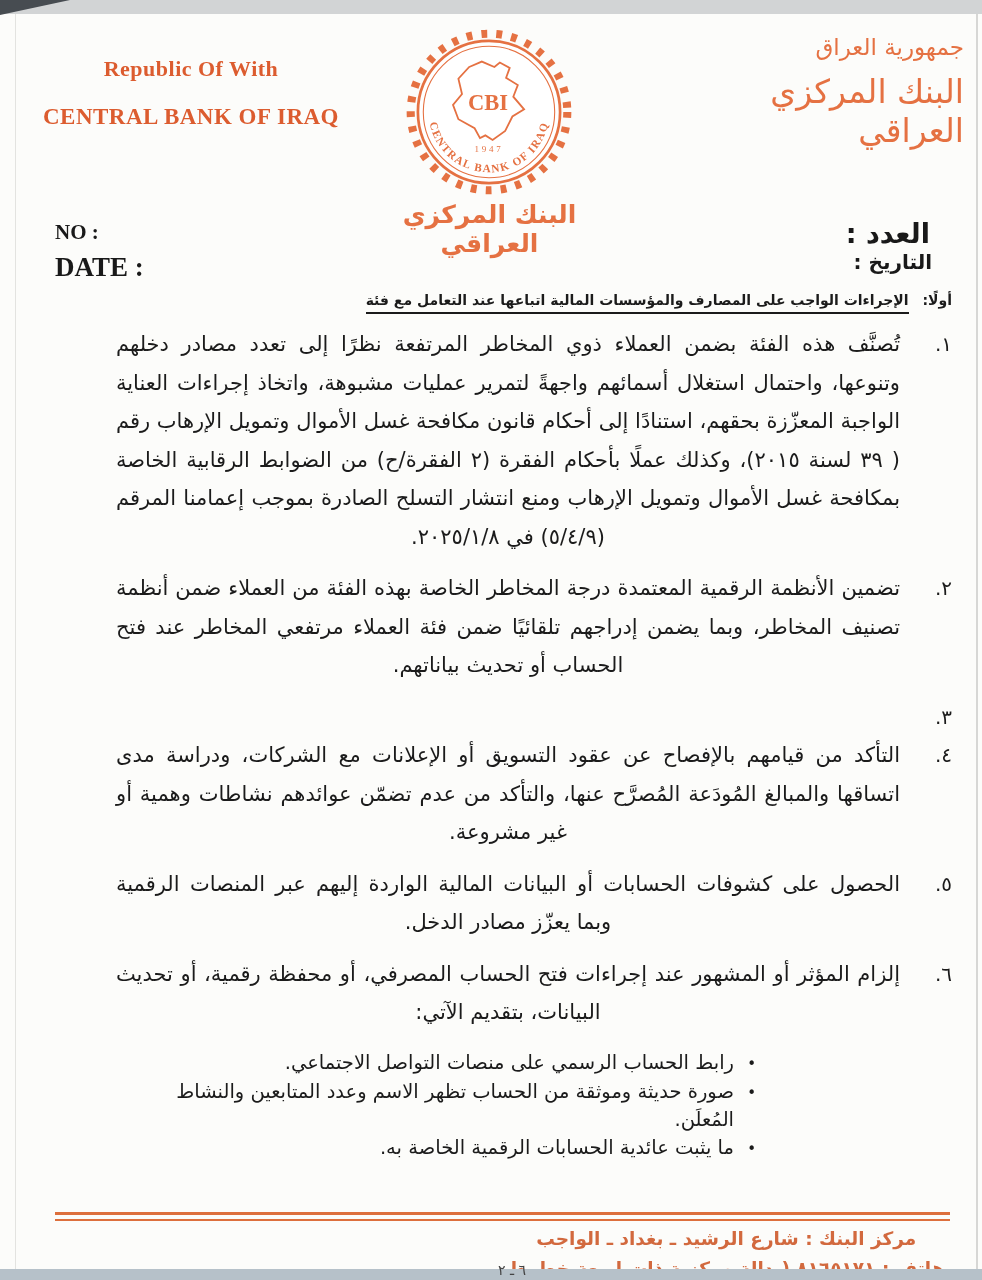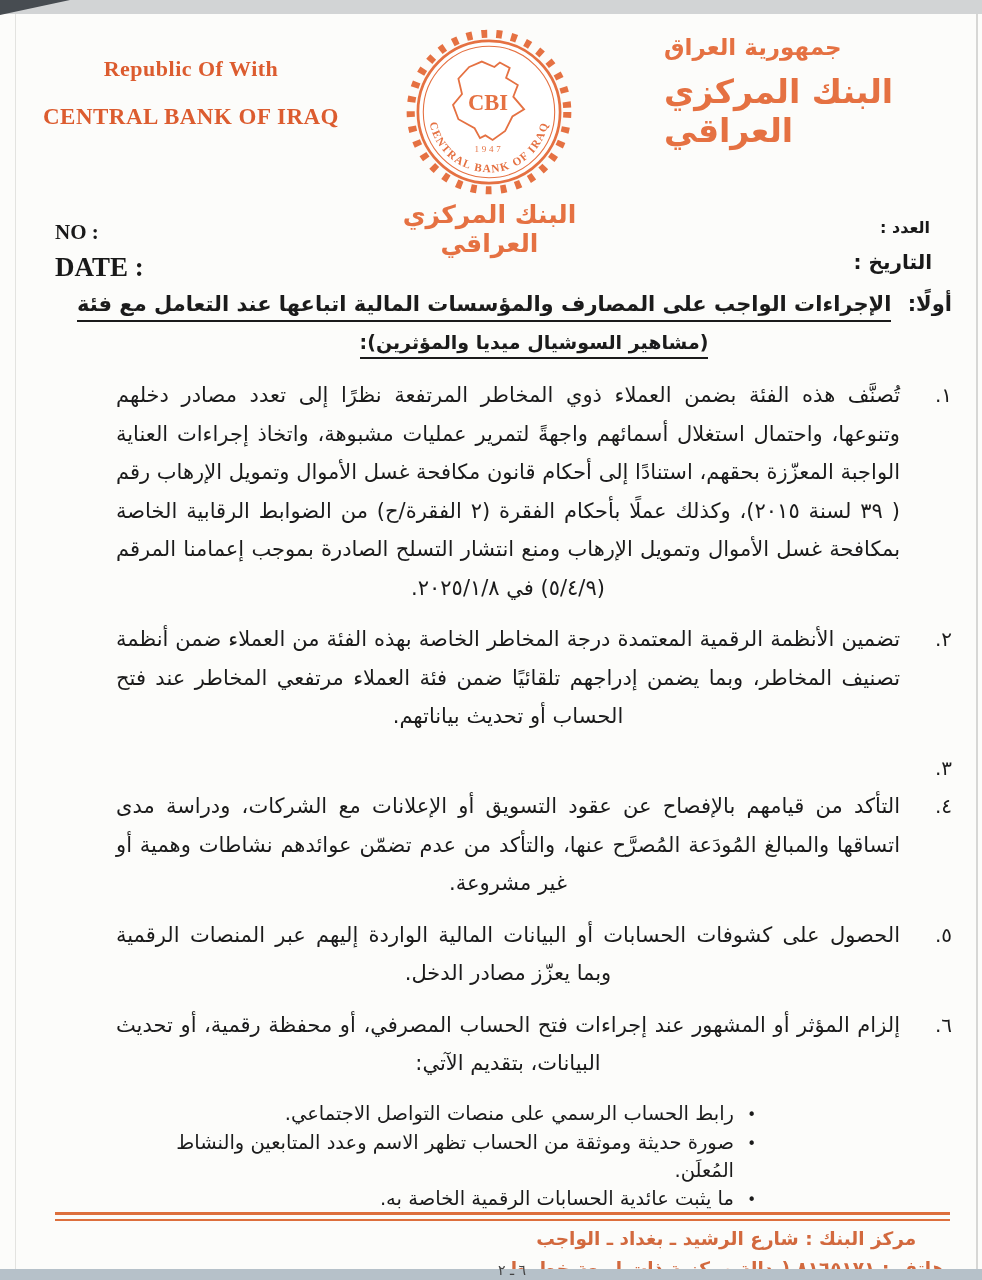--- a/index.html
+++ b/index.html
@@ -19,36 +19,36 @@
   
   .hdr-en{position:absolute;left:36px;top:56px;width:310px;text-align:center;
     font-family:"Liberation Serif","DejaVu Serif",serif;color:#dc5c2f;font-weight:bold;}
   .hdr-en .l1{font-size:22px;letter-spacing:.5px;}
   .hdr-en .l2{font-size:23px;margin-top:22px;letter-spacing:.5px;}
 
   .seal{position:absolute;left:399px;top:22px;width:180px;height:180px;}
   .seal-callig{position:absolute;left:372px;top:200px;width:235px;text-align:center;
     color:#e57142;font-size:25px;font-weight:bold;direction:rtl;}
 
-  .hdr-ar{position:absolute;right:18px;top:34px;width:300px;text-align:left;
-    color:#e57142;direction:rtl;font-weight:bold;}
+  .hdr-ar{position:absolute;right:18px;top:34px;width:300px;text-align:right;
+    color:#e57142;direction:rtl;font-weight:normal;}
   .hdr-ar .l1{font-size:23px;}
   .hdr-ar .l2{font-size:33px;margin-top:12px;letter-spacing:-1px;}
 
   
   .meta-no{position:absolute;left:55px;top:220px;font-family:"Liberation Serif","DejaVu Serif",serif;
     font-weight:bold;font-size:21px;color:#191919;}
   .meta-date{position:absolute;left:55px;top:252px;font-family:"Liberation Serif","DejaVu Serif",serif;
     font-weight:bold;font-size:27px;color:#191919;}
-  .meta-no-ar{position:absolute;right:52px;top:218px;font-size:16px;font-weight:bold;color:#191919;direction:rtl;}
+  .meta-no-ar{position:absolute;right:52px;top:218px;font-size:27px;font-weight:bold;color:#191919;direction:rtl;}
   .meta-date-ar{position:absolute;right:50px;top:250px;font-size:20px;font-weight:bold;color:#191919;direction:rtl;}
 
   
   .doc-body{position:absolute;left:116px;right:30px;top:292px;direction:rtl;color:#1b1b1b;}
-  .title1{font-size:21px;font-weight:bold;white-space:nowrap;text-align:right;}
+  .title1{font-size:14px;font-weight:bold;white-space:nowrap;text-align:right;}
   .title1 .u{border-bottom:2.5px solid #1b1b1b;padding-bottom:4px;margin-right:9px;}
   .title2{text-align:center;margin-top:15px;}
   .title2 .u{display:inline-block;font-size:19px;font-weight:bold;border-bottom:2.5px solid #1b1b1b;padding-bottom:4px;}
 
   .items{margin-top:17px;}
   .item{display:flex;}
   .item .num{flex:0 0 46px;font-size:20px;padding-left:6px;line-height:38.5px;}
   .item p{flex:1;margin:0 0 13px 0;font-size:21px;line-height:38.5px;
     text-align:justify;text-align-last:center;}
   .bullets{margin:4px 196px 0 0;}
@@ -106,23 +106,20 @@
   <div class="meta-no">NO :</div>
   <div class="meta-date">DATE :</div>
   <div class="meta-no-ar">العدد :</div>
   <div class="meta-date-ar">التاريخ :</div>
 
   <div class="doc-body">
     <div class="title1">
       <span>أولًا:</span>
       <span class="u">الإجراءات الواجب على المصارف والمؤسسات المالية اتباعها عند التعامل مع فئة</span>
     </div>
-    <div class="title2">
-      <span class="u">(مشاهير السوشيال ميديا والمؤثرين):</span>
-    </div>
 
     <div class="items">
       <div class="item">
         <span class="num">١.</span>
         <p>تُصنَّف هذه الفئة بضمن العملاء ذوي المخاطر المرتفعة نظرًا إلى تعدد مصادر دخلهم وتنوعها، واحتمال استغلال أسمائهم واجهةً لتمرير عمليات مشبوهة، واتخاذ إجراءات العناية الواجبة المعزّزة بحقهم، استنادًا إلى أحكام قانون مكافحة غسل الأموال وتمويل الإرهاب رقم ( ٣٩ لسنة ٢٠١٥)، وكذلك عملًا بأحكام الفقرة (٢ الفقرة/ح) من الضوابط الرقابية الخاصة بمكافحة غسل الأموال وتمويل الإرهاب ومنع انتشار التسلح الصادرة بموجب إعمامنا المرقم (٥/٤/٩) في ٢٠٢٥/١/٨.</p>
       </div>
       <div class="item">
         <span class="num">٢.</span>
         <p>تضمين الأنظمة الرقمية المعتمدة درجة المخاطر الخاصة بهذه الفئة من العملاء ضمن أنظمة تصنيف المخاطر، وبما يضمن إدراجهم تلقائيًا ضمن فئة العملاء مرتفعي المخاطر عند فتح الحساب أو تحديث بياناتهم.</p>
       </div>

